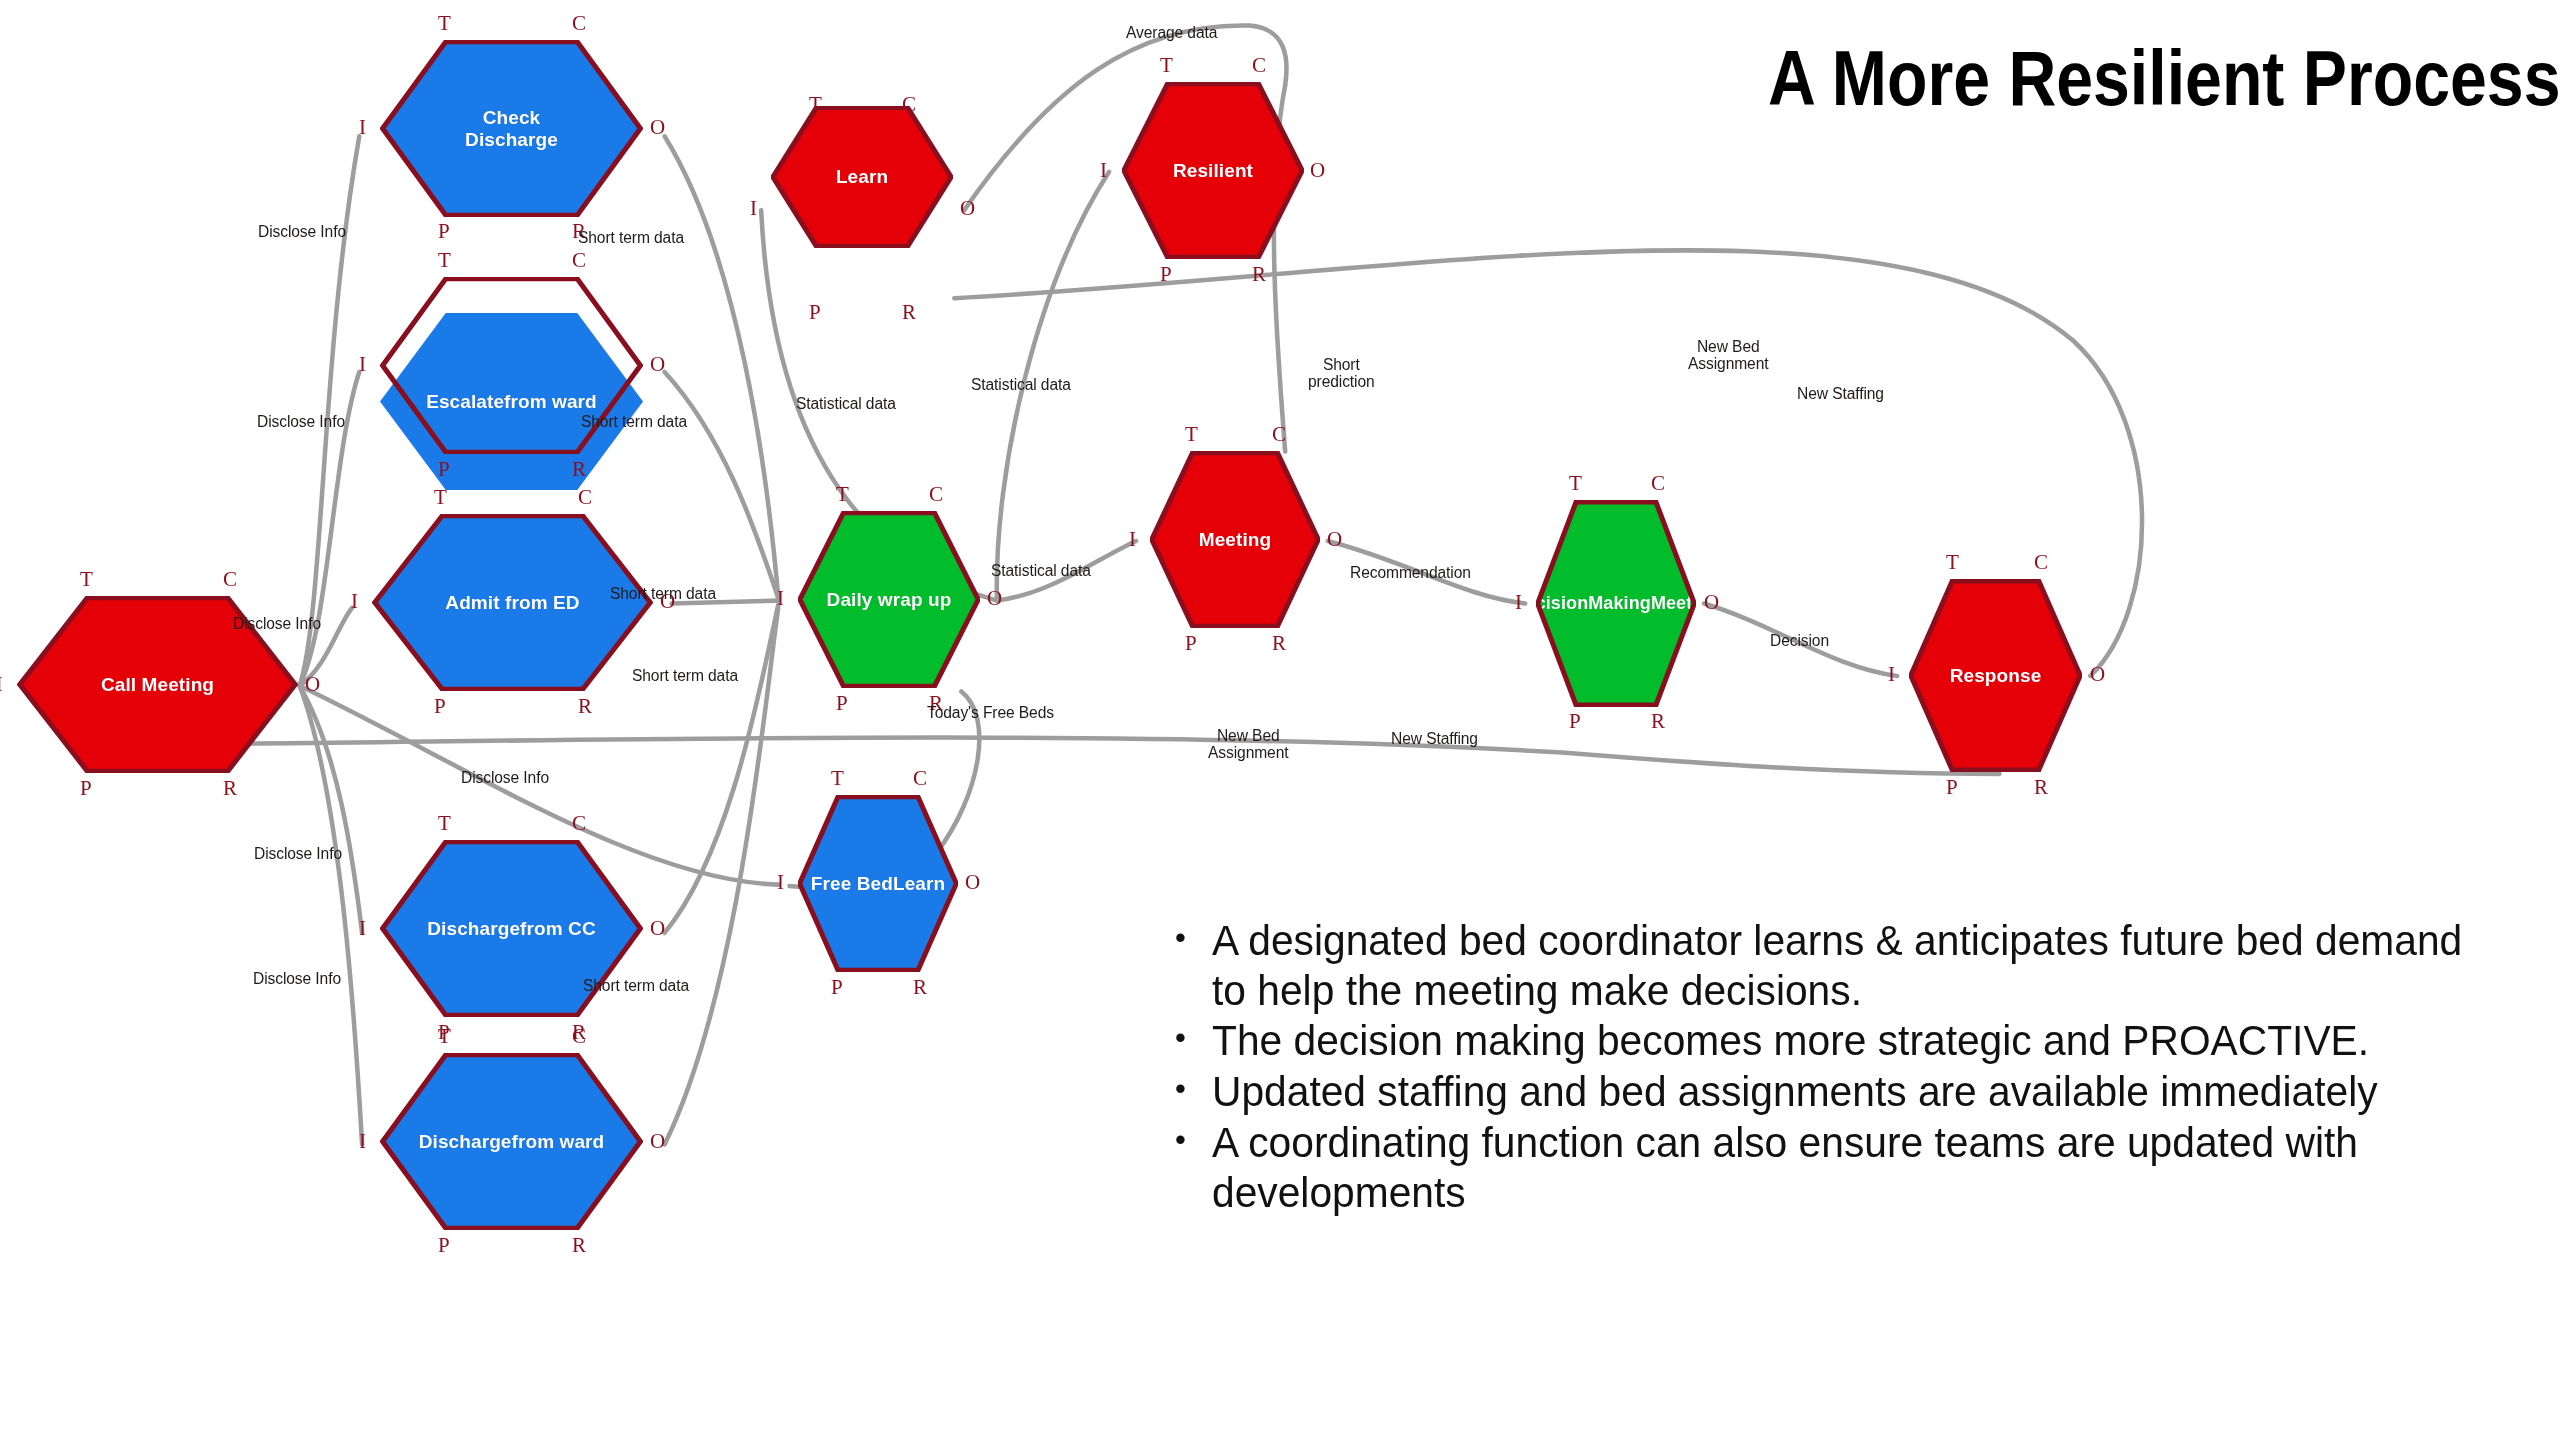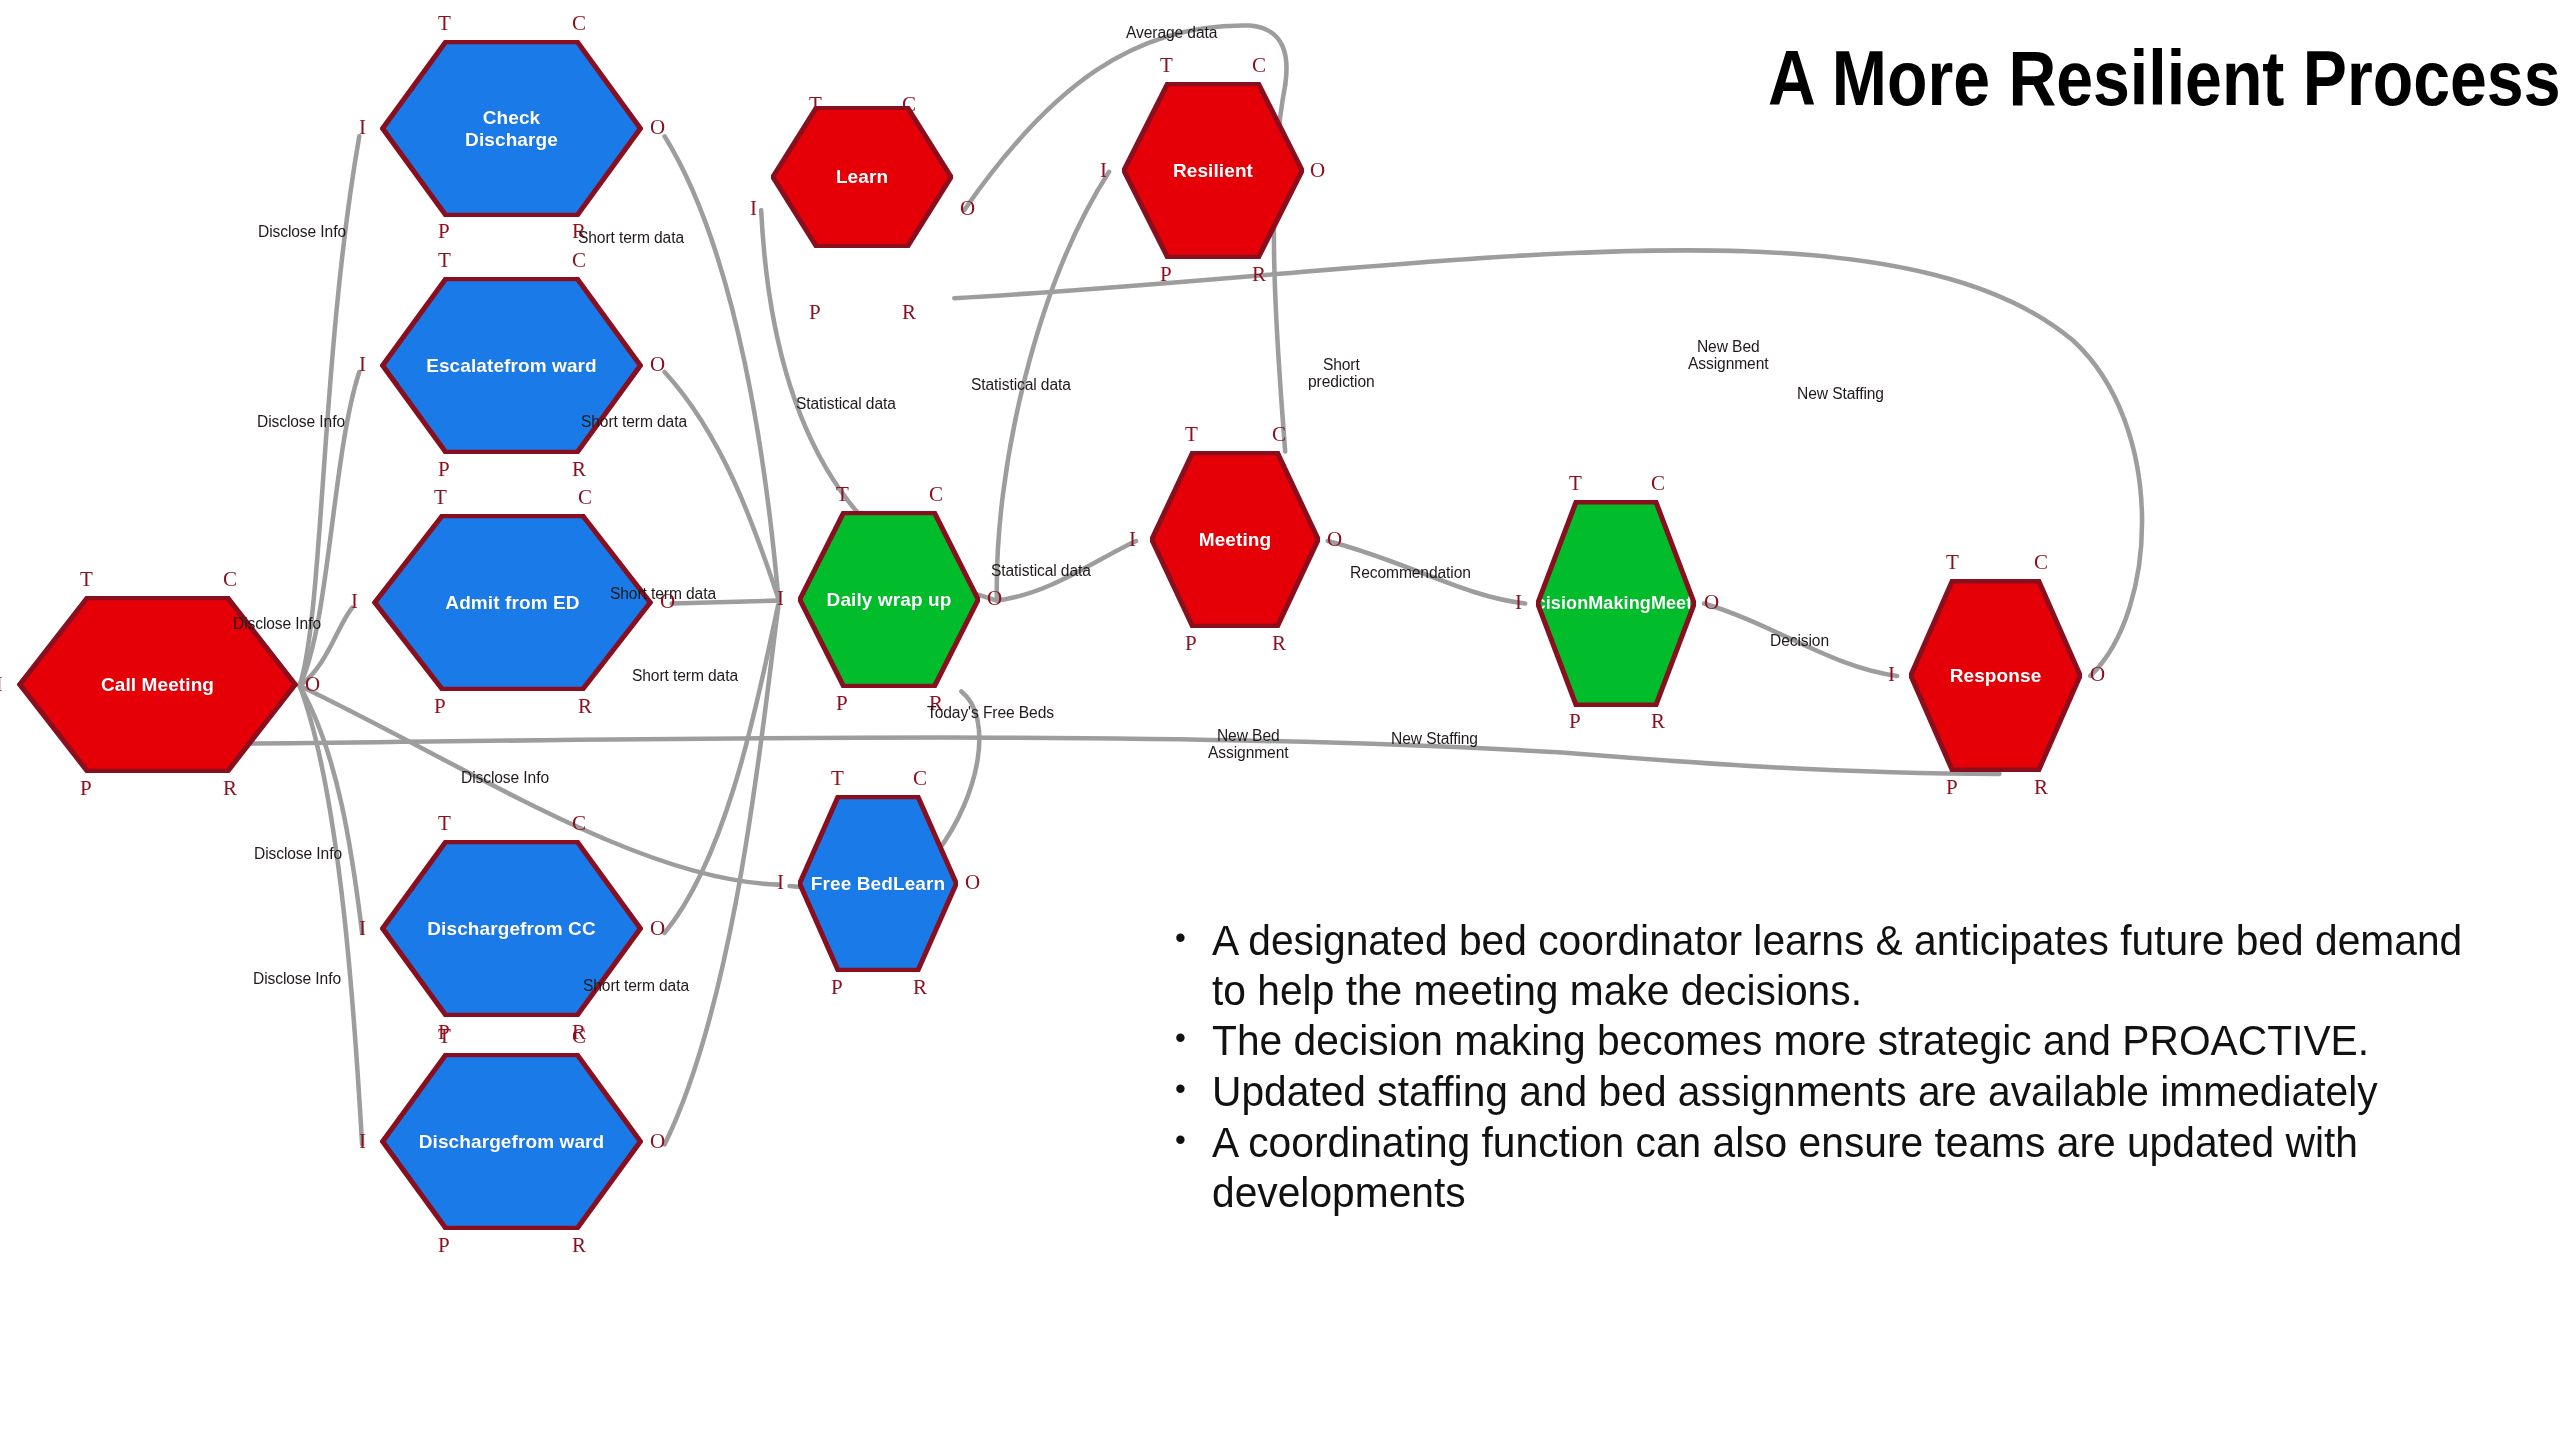--- a/index.html
+++ b/index.html
@@ -139,21 +139,21 @@
           <polygon points="25,1 75,1 99,50 75,99 25,99 1,50" vector-effect="non-scaling-stroke"></polygon>
         </svg>
       </div>
       <div class="plug" style="left: 438px; top: 12.8px;">T</div>
       <div class="plug" style="left: 572px; top: 12.8px;">C</div>
       <div class="plug" style="left: 359px; top: 117px;">I</div>
       <div class="plug" style="left: 650px; top: 117px;">O</div>
       <div class="plug" style="left: 438px; top: 221px;">P</div>
       <div class="plug" style="left: 572px; top: 221px;">R</div>
       <div class="node" style="left: 380px; top: 277px; width: 263px; height: 177px;">
-        <div class="hex blue" style="font-size: 19px;">
+        <div class="hex blue" style="font-size: 19px; margin-top: 36px;">
           <span style="display:block">Escalate</span>
           <span style="display:block">from ward</span>
         </div>
         <svg class="hexborder" viewBox="0 0 100 100" preserveAspectRatio="none">
           <polygon points="25,1 75,1 99,50 75,99 25,99 1,50" vector-effect="non-scaling-stroke"></polygon>
         </svg>
       </div>
       <div class="plug" style="left: 438px; top: 250px;">T</div>
       <div class="plug" style="left: 572px; top: 250px;">C</div>
       <div class="plug" style="left: 359px; top: 354px;">I</div>

